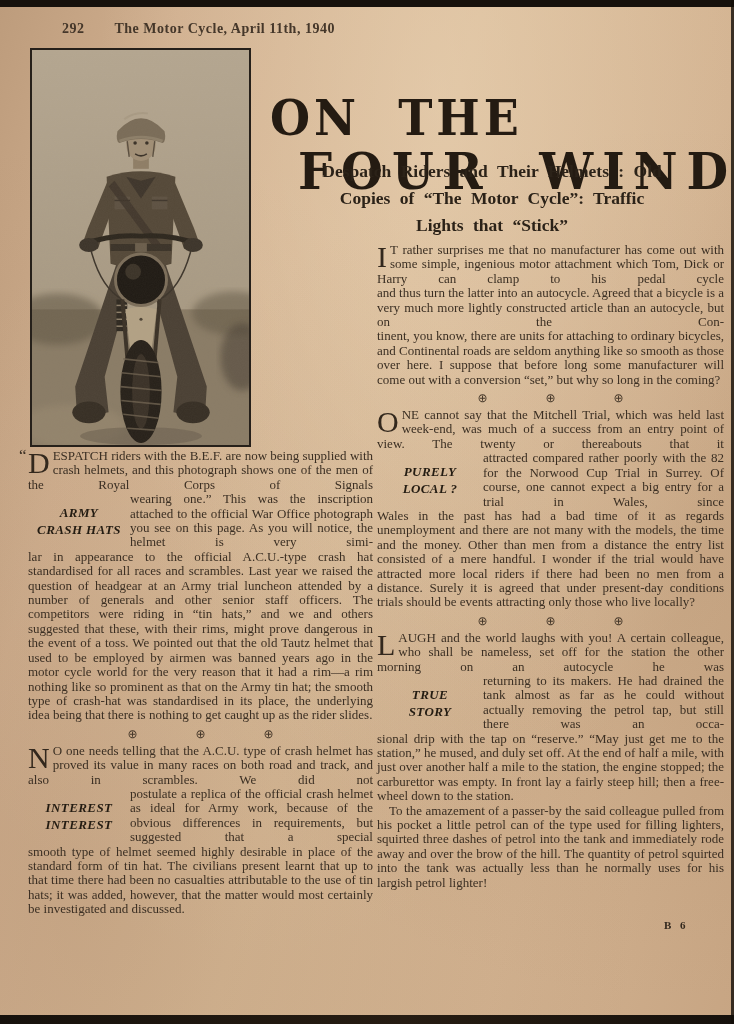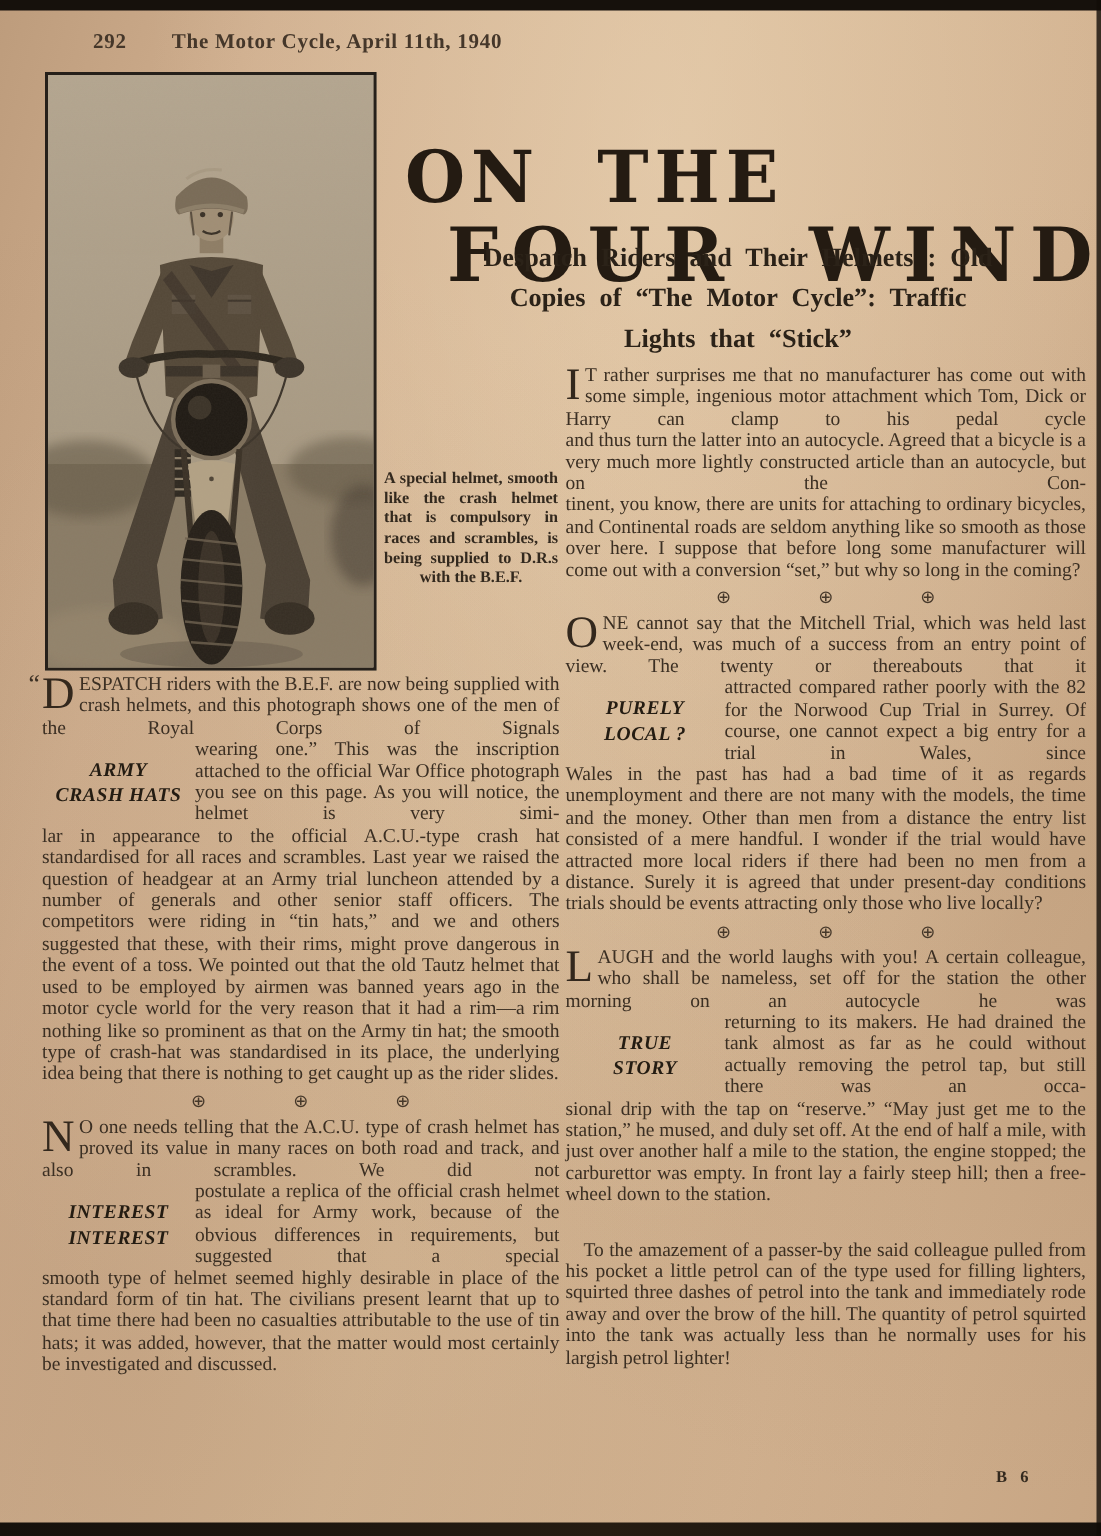--- a/index.html
+++ b/index.html
@@ -48,27 +48,27 @@
   .openq   { float:left; font-size:17px; line-height:13px; padding-right:1px; margin-left:-9px; }
 
   .mid { display:flex; }
   .sidehead { flex:0 0 102px; align-self:center; text-align:center;
               font-weight:bold; font-style:italic; font-size:13px; line-height:17px;
               letter-spacing:.4px; color:#241c12; }
   .col-right .sidehead { flex-basis:106px; }
   .midtext { flex:1; }
 
   .tail  { text-align:justify; }
-  .tail2 { text-align:justify; text-indent:12px;margin-top:22px; }
+  .tail2 { text-align:justify; text-indent:12px; }
   .tail2:empty { display:none; }
 
   .sep { display:flex; justify-content:center; gap:58px; padding:5px 0 4px;
          font-size:12px; color:#46382a; line-height:12px; }
 
-  .folio-mark { position:absolute; left:664px; top:979px; font-size:11px;
+  .folio-mark { position:absolute; left:664px; top:919px; font-size:11px;
                 font-weight:bold; letter-spacing:3px; color:#33291e; }
 </style>
 </head>
 <body>
 
 <div class="page">
   <div class="edge-top"></div>
   <div class="edge-bottom"></div>
   <div class="edge-right"></div>
 
@@ -168,21 +168,20 @@
     <div class="t1">ON THE</div>
     <div class="t2">FOUR WINDS</div>
   </div>
 
   <div class="sub">
     <div>Despatch Riders and Their Helmets : Old</div>
     <div>Copies of “The Motor Cycle”: Traffic</div>
     <div>Lights that “Stick”</div>
   </div>
 
-  <div class="caption">A special helmet, smooth like the crash helmet that is compulsory in races and scrambles, is being supplied to D.R.s with the B.E.F.</div>
 
   <div class="col col-left">
     <div class="para">
       <div class="lead">
         <span class="openq">“</span><span class="dropcap">D</span><span>ESPATCH riders with the B.E.F. are now being supplied with crash helmets, and this photograph shows one of the men of the Royal Corps of Signals</span>
       </div>
       <div class="mid">
         <div class="sidehead">
           <div>ARMY</div>
           <div>CRASH HATS</div>

